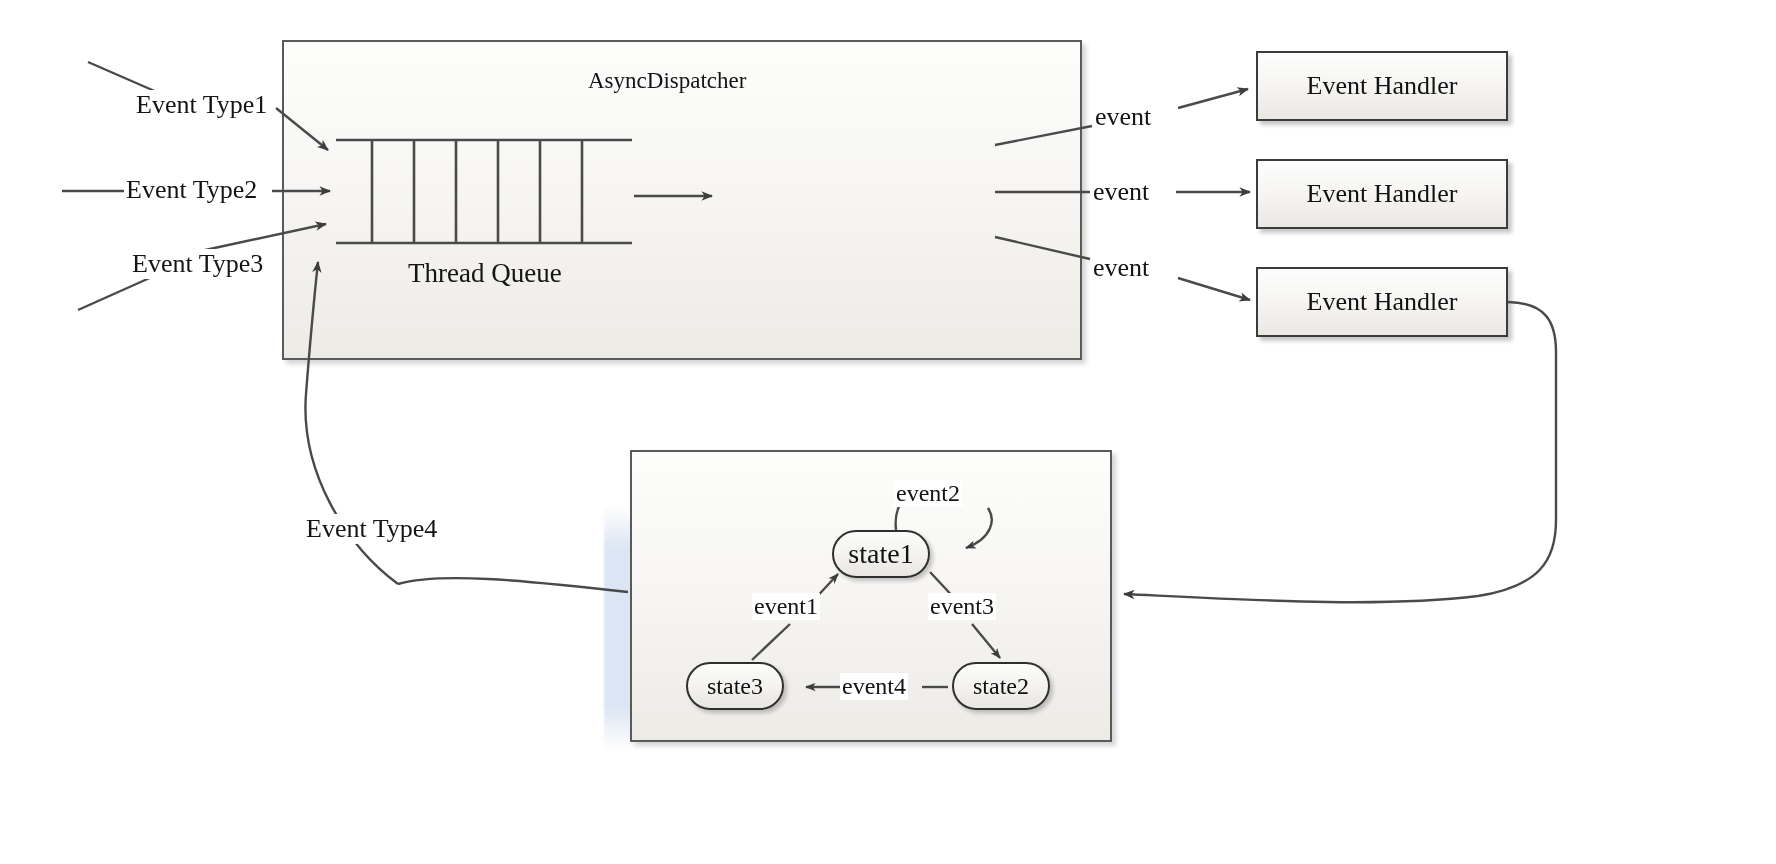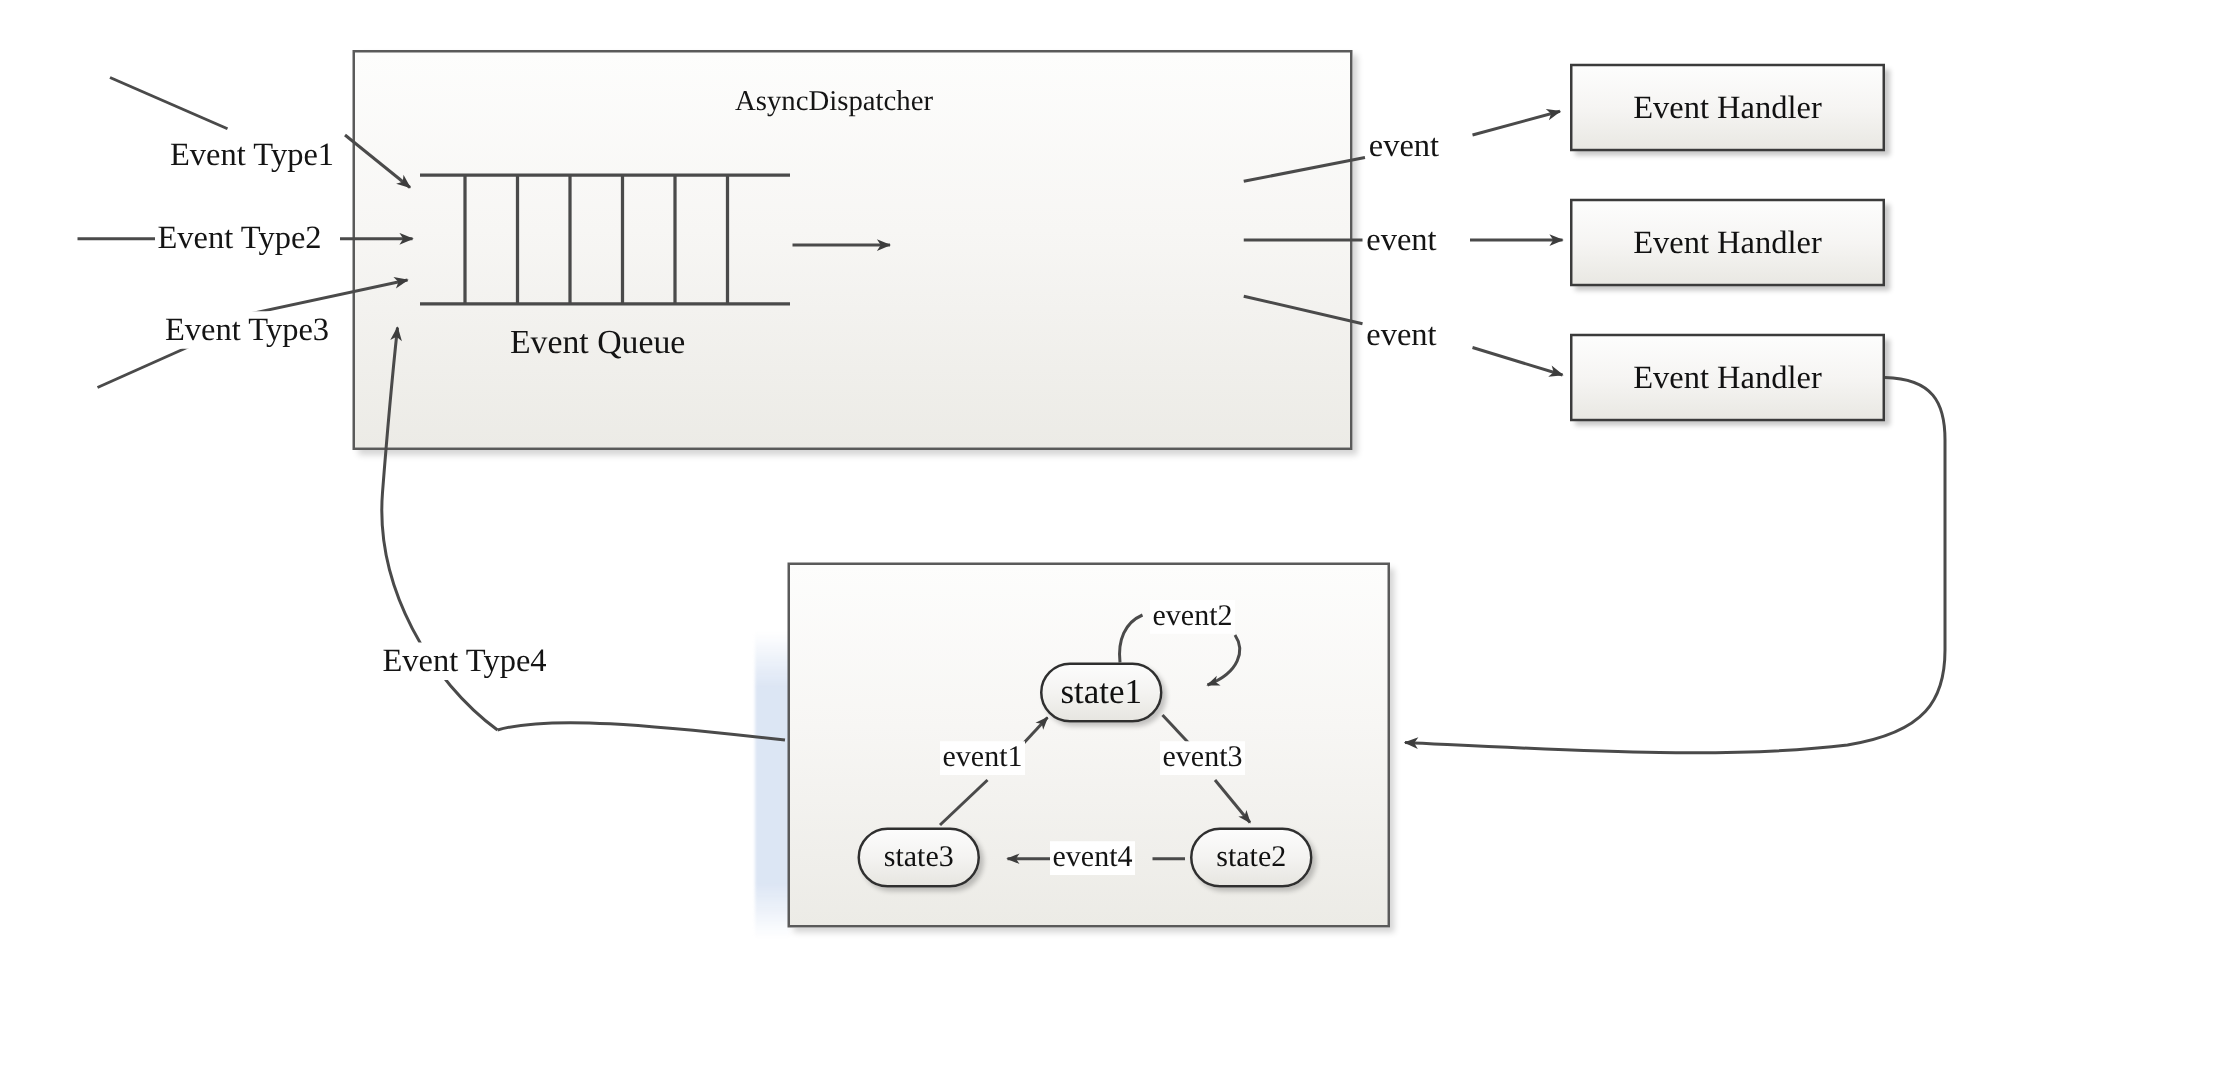--- a/index.html
+++ b/index.html
@@ -48,21 +48,21 @@
 <body>
 
 <div id="stage">
 
   <div class="blue-ghost" style="left:604px;top:505px;width:28px;height:246px;"></div>
 
   <div class="panel" style="left:282px;top:40px;width:800px;height:320px;"></div>
 
   <div class="lbl" style="left:588px;top:68px;font-size:23px;">AsyncDispatcher</div>
 
-  <div class="lbl" style="left:408px;top:258px;font-size:27px;">Event Queue</div>
+  <div class="lbl" style="left:408px;top:258px;font-size:27px;">Thread Queue</div>
 
 
   <div class="boxnode" style="left:1256px;top:51px;width:252px;height:70px;font-size:26px;">
     <span>Event Handler</span>
   </div>
   <div class="boxnode" style="left:1256px;top:159px;width:252px;height:70px;font-size:26px;">
     <span>Event Handler</span>
   </div>
   <div class="boxnode" style="left:1256px;top:267px;width:252px;height:70px;font-size:26px;">
     <span>Event Handler</span>
@@ -125,37 +125,37 @@
       <line x1="972" y1="624" x2="1000" y2="658" marker-end="url(#ahs)"></line>
 
       <line x1="948" y1="687" x2="922" y2="687"></line>
       <line x1="852" y1="687" x2="806" y2="687" marker-end="url(#ahs)"></line>
 
       <path d="M 896,530 C 894,512 900,498 914,492"></path>
       <path d="M 988,508 C 996,520 992,538 966,548" marker-end="url(#ahs)"></path>
     </g>
   </svg>
 
-  <div class="lbl lbl-on-white" style="left:134px;top:109px;font-size:26px;">Event Type1</div>
+  <div class="lbl lbl-on-white" style="left:134px;top:90px;font-size:26px;">Event Type1</div>
 
   <div class="lbl lbl-on-white" style="left:124px;top:175px;font-size:26px;">Event Type2</div>
 
   <div class="lbl lbl-on-white" style="left:130px;top:249px;font-size:26px;">Event Type3</div>
 
   <div class="lbl lbl-on-white" style="left:304px;top:514px;font-size:26px;">Event Type4</div>
 
   <div class="lbl lbl-on-white" style="left:1093px;top:102px;font-size:26px;">event</div>
 
   <div class="lbl lbl-on-white" style="left:1091px;top:177px;font-size:26px;">event</div>
 
   <div class="lbl lbl-on-white" style="left:1091px;top:253px;font-size:26px;">event</div>
 
   <div class="lbl lbl-on-white" style="left:752px;top:593px;font-size:24px;">event1</div>
 
-  <div class="lbl lbl-on-white" style="left:920px;top:480px;font-size:24px;">event2</div>
+  <div class="lbl lbl-on-white" style="left:894px;top:480px;font-size:24px;">event2</div>
 
   <div class="lbl lbl-on-white" style="left:928px;top:593px;font-size:24px;">event3</div>
 
   <div class="lbl lbl-on-white" style="left:840px;top:673px;font-size:24px;font-family:Liberation Serif, serif;">event4</div>
 
   <svg class="layer" viewBox="0 0 1776 864" xmlns="http://www.w3.org/2000/svg">
     <g stroke="#4a4a4a" stroke-width="2.6" fill="none">
       <line x1="336" y1="140" x2="632" y2="140"></line>
       <line x1="336" y1="243" x2="632" y2="243"></line>
       <line x1="372" y1="140" x2="372" y2="243"></line>

